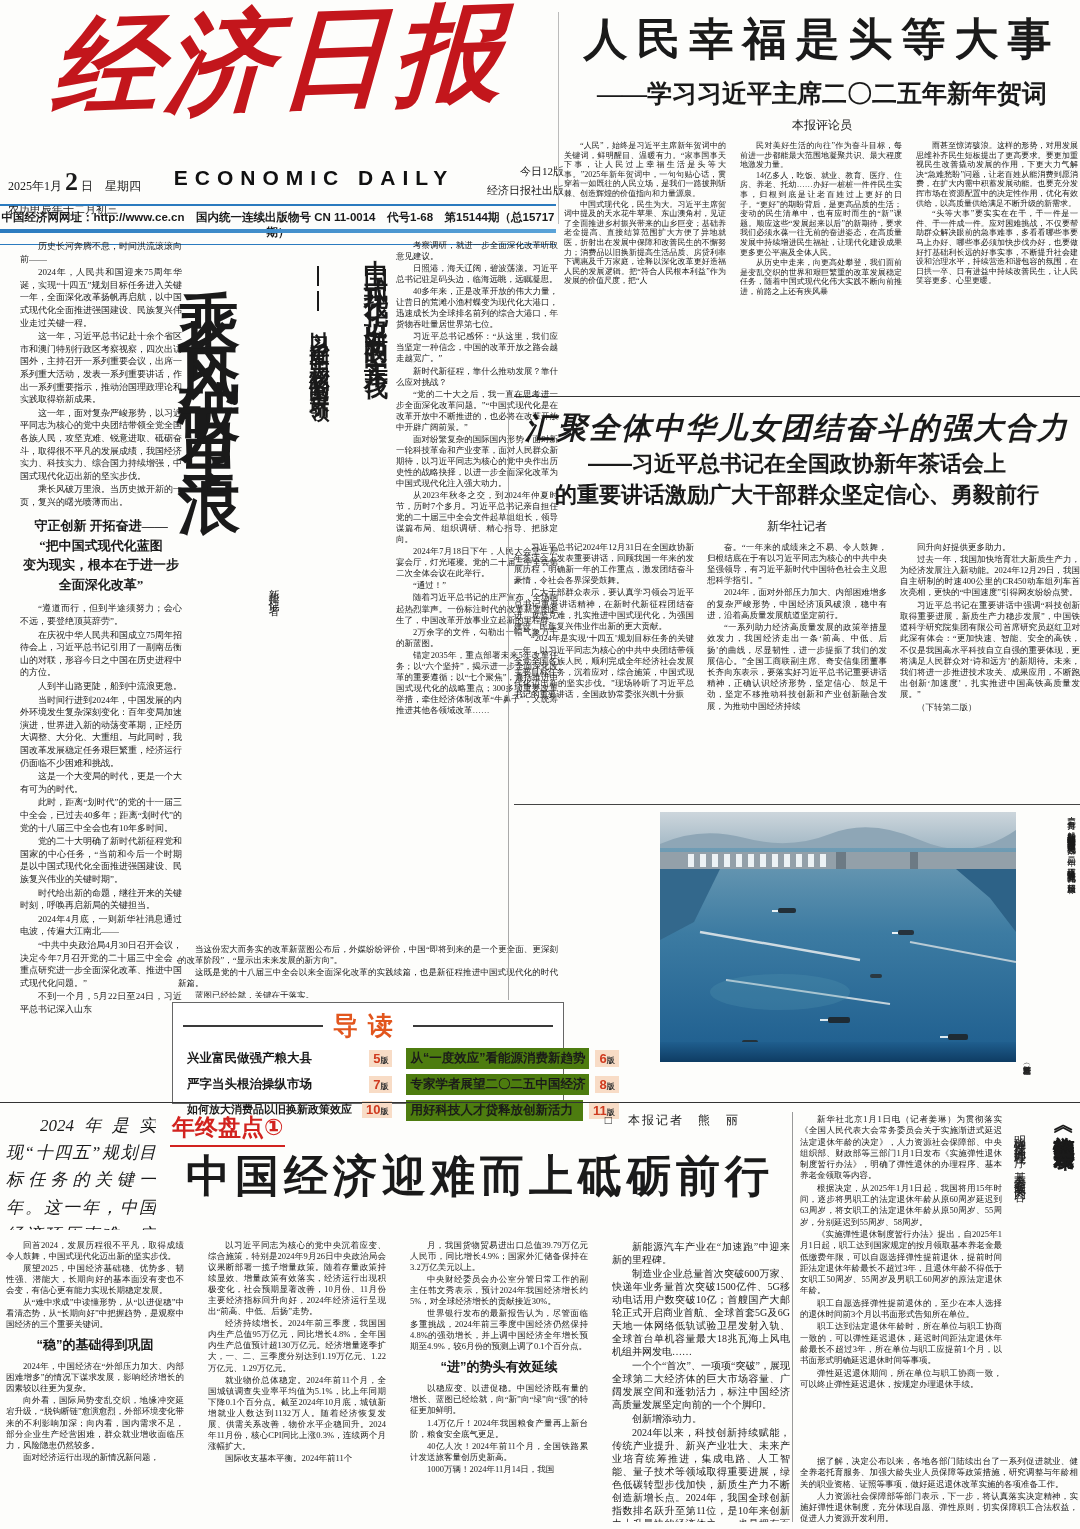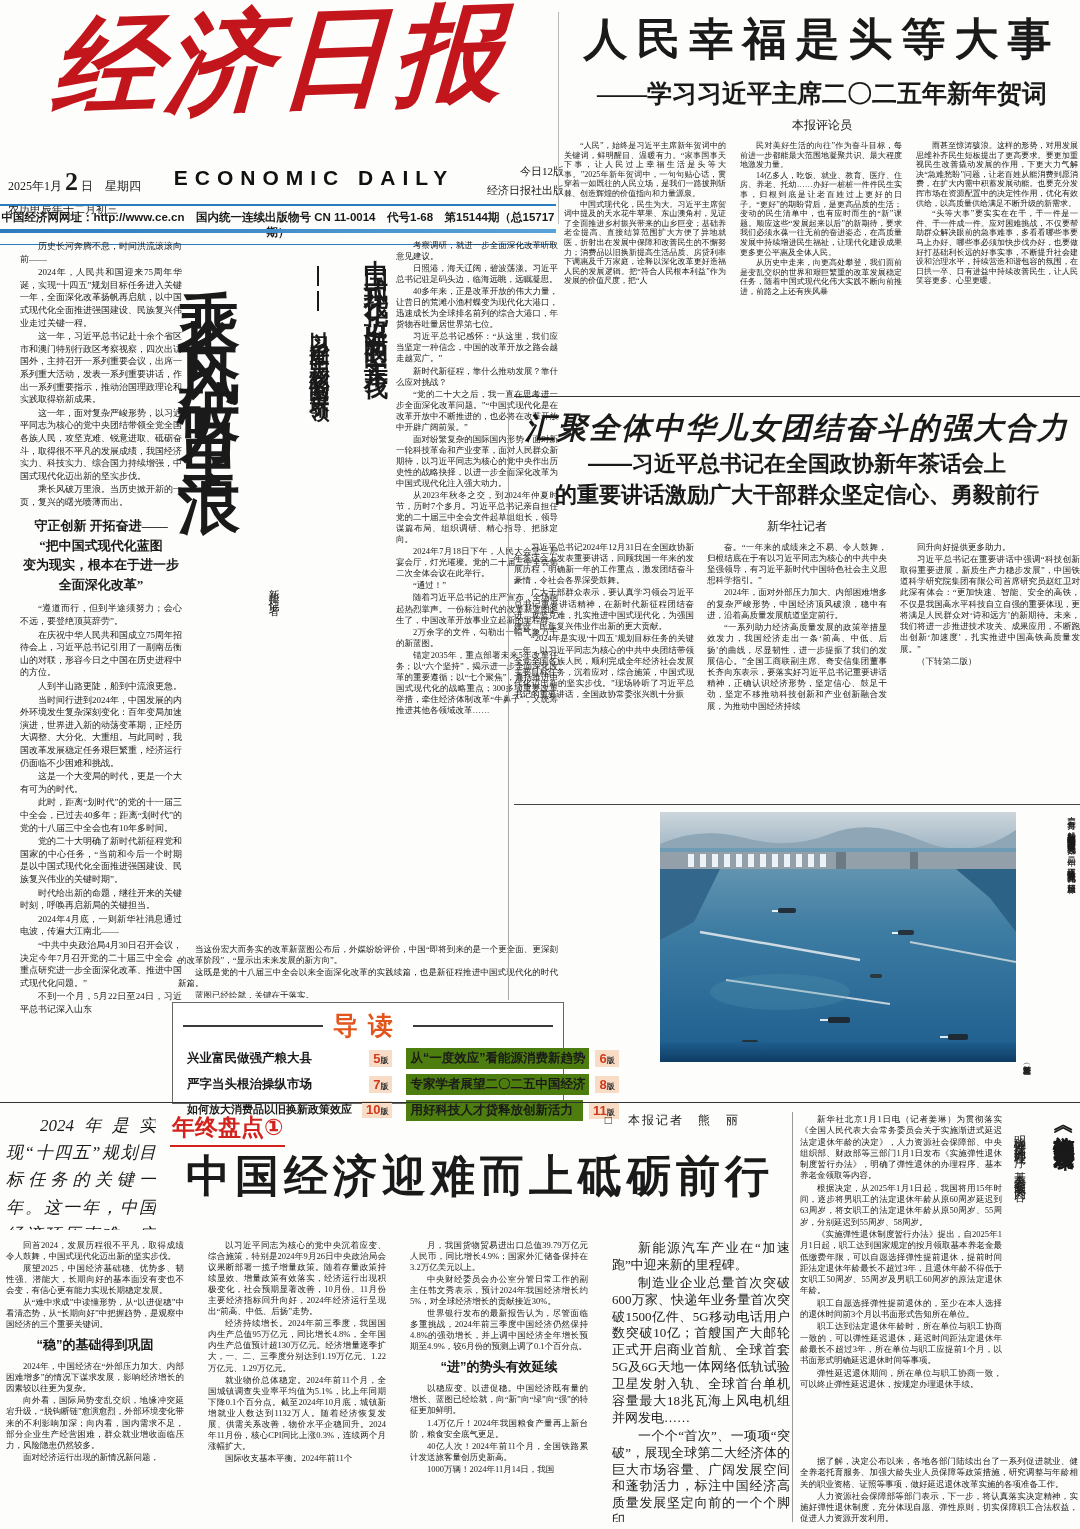--- a/index.html
+++ b/index.html
@@ -183,20 +183,21 @@
           <p>广大干部群众表示，要认真学习领会习近平总书记重要讲话精神，在新时代新征程团结奋进、攻坚克难，扎实推进中国式现代化，为强国建设、民族复兴伟业作出新的更大贡献。</p>
           <p>“2024年是实现‘十四五’规划目标任务的关键一年，以习近平同志为核心的中共中央团结带领全党全国各族人民，顺利完成全年经济社会发展主要目标任务，沉着应对，综合施策，中国式现代化迈出新的坚实步伐。”现场聆听了习近平总书记的重要讲话，全国政协常委张兴凯十分振</p>
         </div>
       <div class="coltext" style="flex:1;height:232px;font-size:8.5px;line-height:1.32;">
           <p>奋。“一年来的成绩来之不易、令人鼓舞，归根结底在于有以习近平同志为核心的中共中央坚强领导，有习近平新时代中国特色社会主义思想科学指引。”</p>
           <p>2024年，面对外部压力加大、内部困难增多的复杂严峻形势，中国经济顶风破浪，稳中有进，沿着高质量发展航道坚定前行。</p>
           <p>“一系列助力经济高质量发展的政策举措显效发力，我国经济走出一条‘前高、中低、后扬’的曲线，尽显韧性，进一步提振了我们的发展信心。”全国工商联副主席、奇安信集团董事长齐向东表示，要落实好习近平总书记重要讲话精神，正确认识经济形势，坚定信心、鼓足干劲，坚定不移推动科技创新和产业创新融合发展，为推动中国经济持续</p>
         </div>
       <div class="coltext" style="flex:1;height:232px;font-size:8.5px;line-height:1.32;">
           <p>回升向好提供更多助力。</p>
+          <p>过去一年，我国加快培育壮大新质生产力，为经济发展注入新动能。2024年12月29日，我国自主研制的时速400公里的CR450动车组列车首次亮相，更快的“中国速度”引得网友纷纷点赞。</p>
           <p>习近平总书记在重要讲话中强调“科技创新取得重要进展，新质生产力稳步发展”，中国铁道科学研究院集团有限公司首席研究员赵红卫对此深有体会：“更加快速、智能、安全的高铁，不仅是我国高水平科技自立自强的重要体现，更将满足人民群众对‘诗和远方’的新期待。未来，我们将进一步推进技术攻关、成果应用，不断跑出创新‘加速度’，扎实推进中国高铁高质量发展。”</p>
           <p>（下转第二版）</p>
         </div>
     </div>
   </section>
   <div class="abs rule" style="left:514px;top:804px;width:566px;height:1px;background:#444;"></div>
 
   <section class="abs guide" style="left:172px;top:1002px;width:370px;height:90px;">
     <div class="guide-titlerow">
       <div class="guide-line"></div>
@@ -340,21 +341,21 @@
             <p>世界银行发布的最新报告认为，尽管面临多重挑战，2024年前三季度中国经济仍然保持4.8%的强劲增长，并上调中国经济全年增长预期至4.9%，较6月份的预测上调了0.1个百分点。</p>
           </div>
         <div class="subhead">“进”的势头有效延续</div>
         <div>
             <p>以稳应变、以进促稳。中国经济既有量的增长、蓝图已经绘就，向“新”向“绿”向“强”的特征更加鲜明。</p>
             <p>1.4万亿斤！2024年我国粮食产量再上新台阶，粮食安全底气更足。</p>
             <p>40亿人次！2024年前11个月，全国铁路累计发送旅客量创历史新高。</p>
             <p>1000万辆！2024年11月14日，我国</p>
           </div>
       </div>
-      <div class="coltext" style="flex:1;height:282px;font-size:13px;line-height:1.3;">
+      <div class="coltext" style="flex:1;height:282px;font-size:10px;line-height:1.3;">
           <p>新能源汽车产业在“加速跑”中迎来新的里程碑。</p>
           <p>制造业企业总量首次突破600万家、快递年业务量首次突破1500亿件、5G移动电话用户数突破10亿；首艘国产大邮轮正式开启商业首航、全球首套5G及6G天地一体网络低轨试验卫星发射入轨、全球首台单机容量最大18兆瓦海上风电机组并网发电……</p>
           <p>一个个“首次”、一项项“突破”，展现全球第二大经济体的巨大市场容量、广阔发展空间和蓬勃活力，标注中国经济高质量发展坚定向前的一个个脚印。</p>
           <p>创新增添动力。</p>
           <p>2024年以来，科技创新持续赋能，传统产业提升、新兴产业壮大、未来产业培育统筹推进，集成电路、人工智能、量子技术等领域取得重要进展，绿色低碳转型步伐加快，新质生产力不断创造新增长点。2024年，我国全球创新指数排名跃升至第11位，是10年来创新力上升最快的经济体之一，也是拥有百强科技创新集群最多的国家。（下转第三版）</p>
         </div>
     </div>
   </section>
 
   <div class="abs rule" style="left:792px;top:1112px;width:1px;height:410px;background:#999;"></div>

